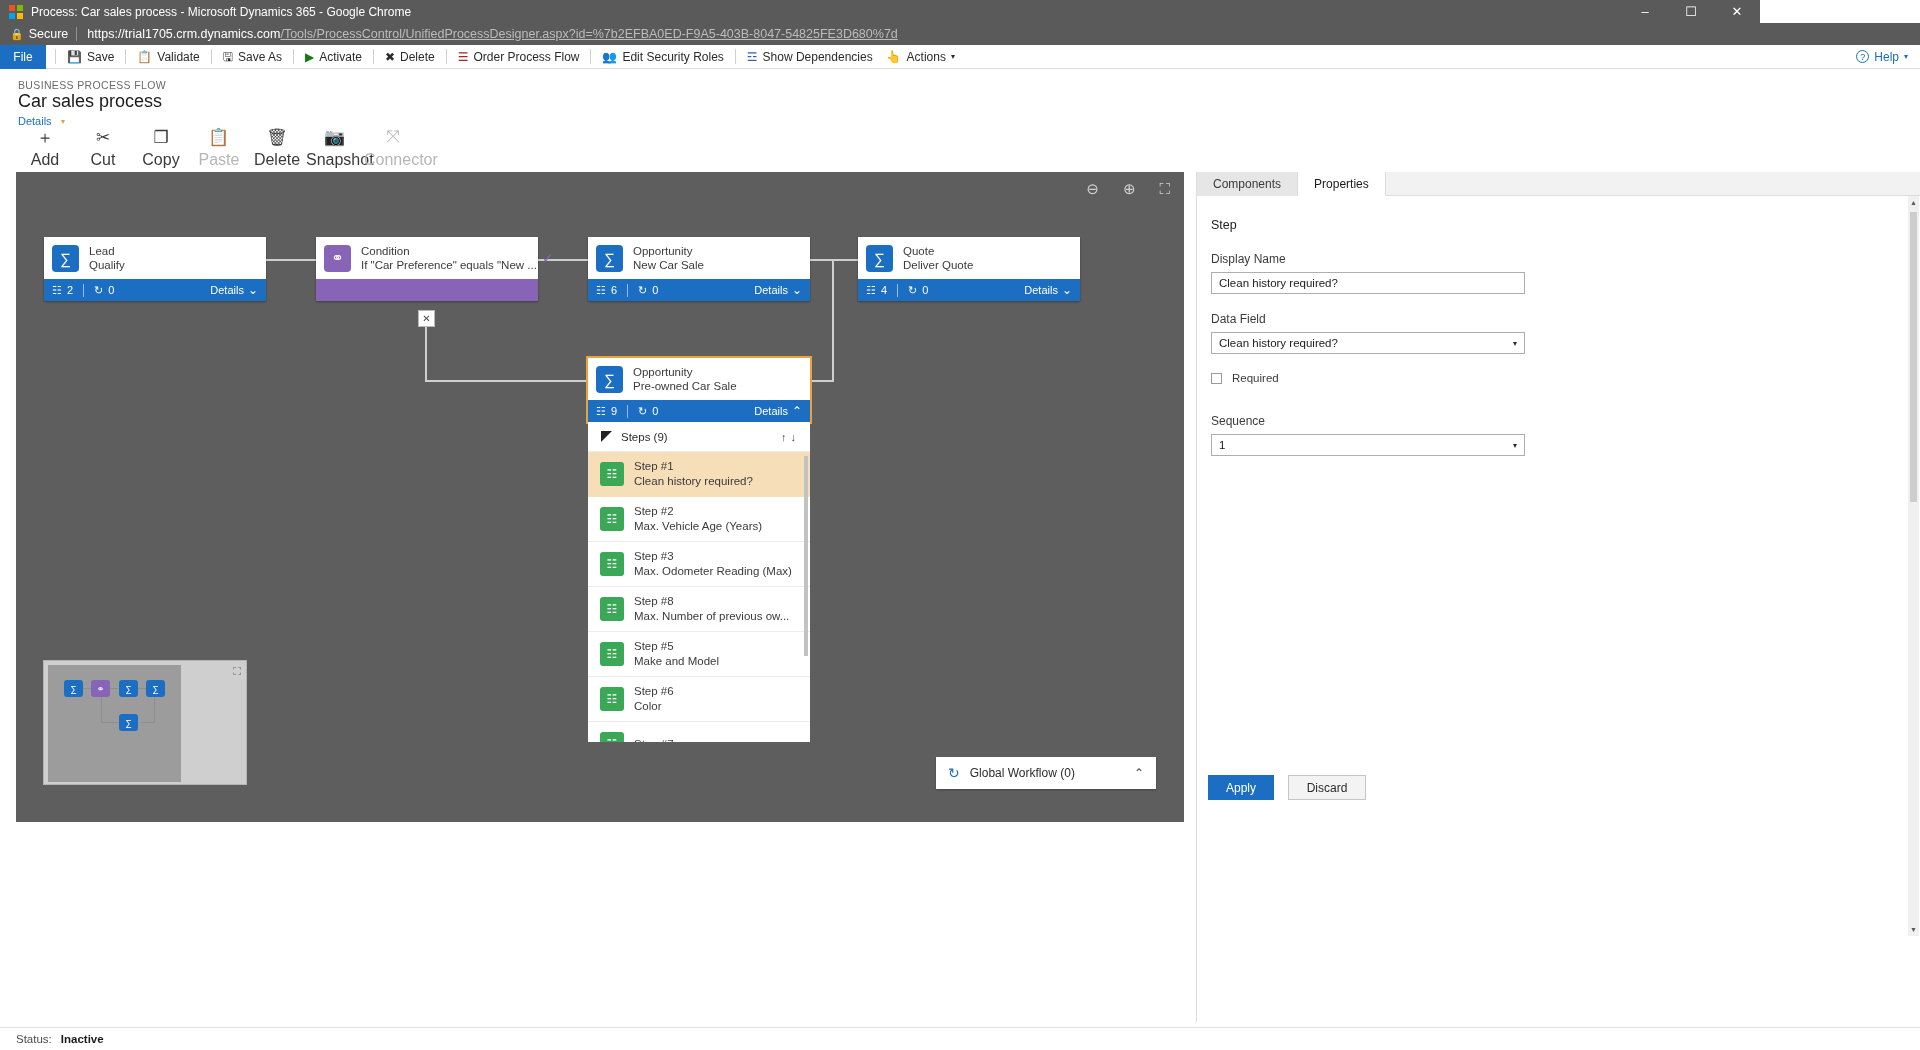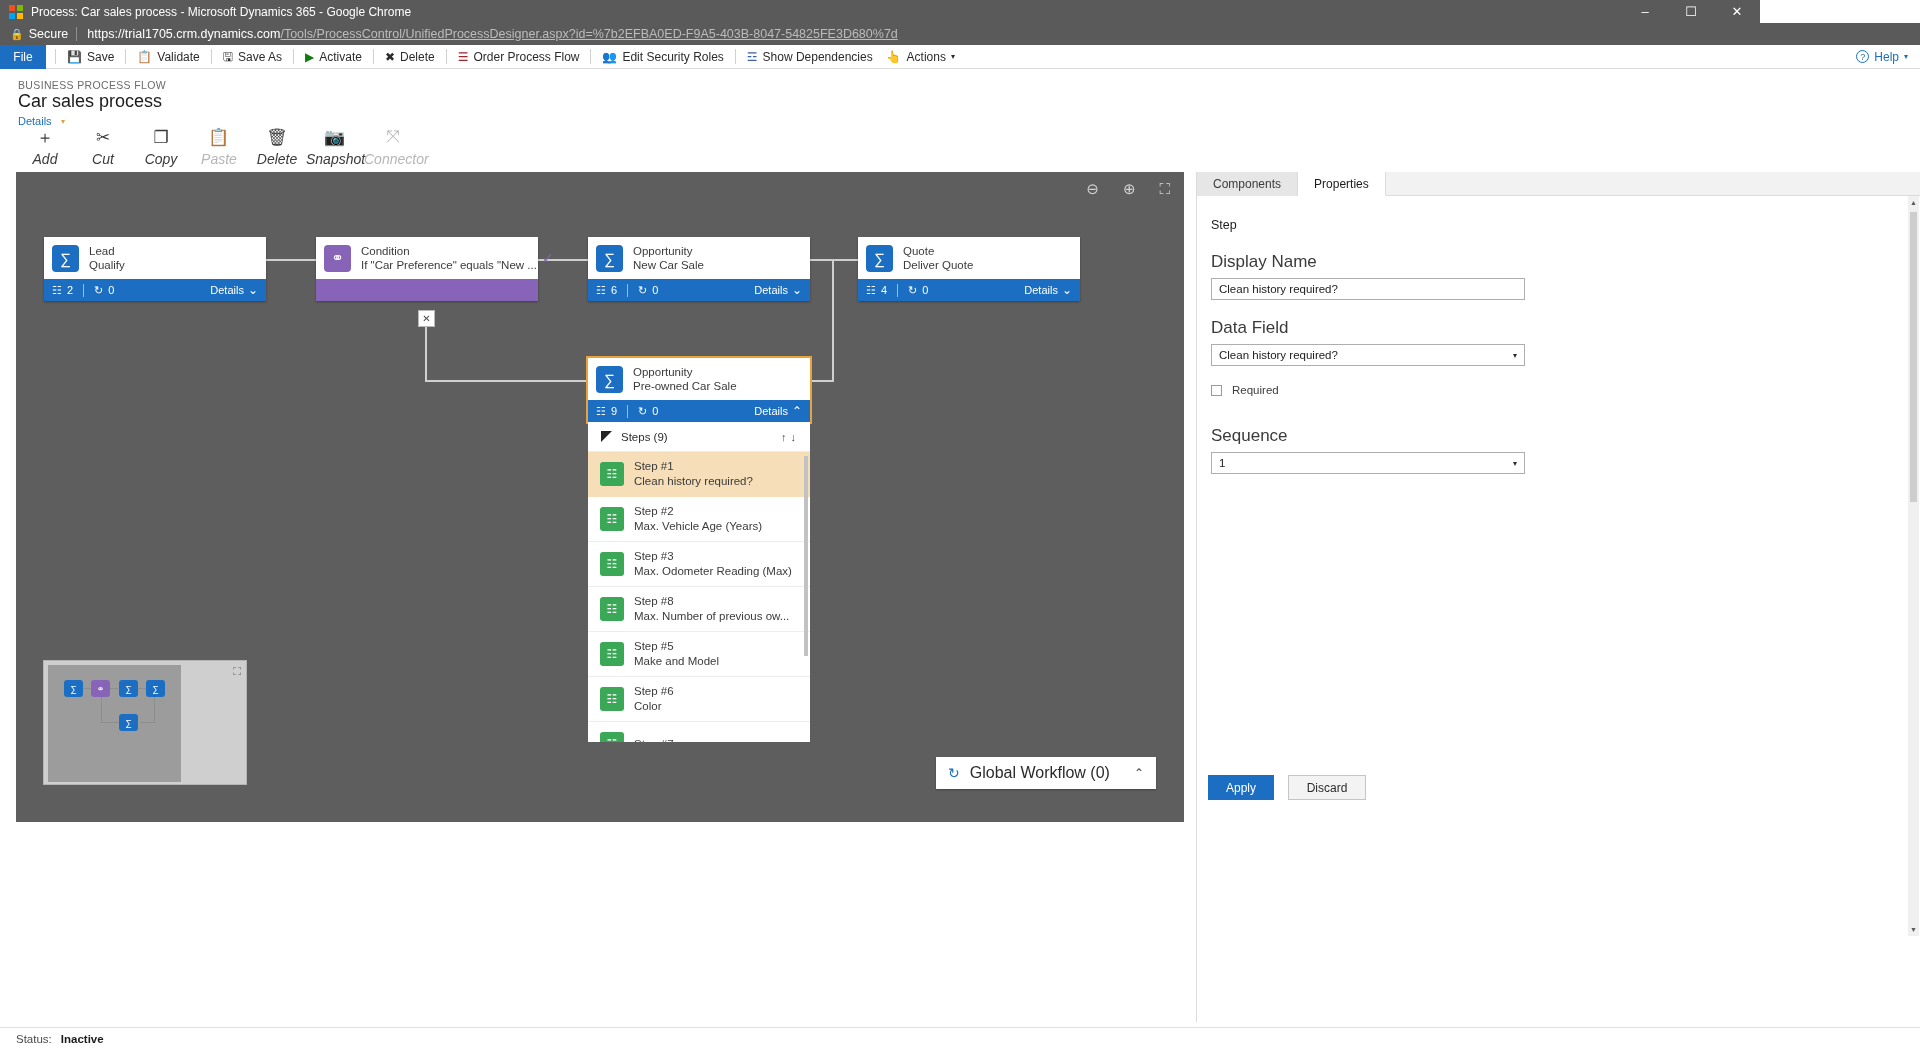--- a/index.html
+++ b/index.html
@@ -64,21 +64,21 @@
   .proc-title { position: absolute; left: 18px; top: 21px; font-size: 18px; color: #1b1b1b; font-weight: 400; }
   .details-link { position: absolute; left: 18px; top: 45px; font-size: 11px; color: #1b6ec2; }
   .details-caret { position: absolute; left: 61px; top: 47px; font-size: 8px; color: #d9a441; }
 
   
   .dtoolbar { position: absolute; top: 125px; left: 0; width: 1920px; height: 45px; background: #fff;
     display: flex; align-items: flex-start; padding-left: 16px; }
   .dtool { width: 58px; text-align: center; color: #3a3a3a; }
   .dtool.disabled { color: #b6b6b6; }
   .dtool .ic { height: 24px; display: flex; align-items: center; justify-content: center; font-size: 17px; }
-  .dtool .lb { font-size: 14px; margin-top: 2px; display: block; font-style: italic; }
+  .dtool .lb { font-size: 16px; margin-top: 2px; display: block; }
 
   
   .canvas { position: absolute; left: 16px; top: 172px; width: 1168px; height: 650px; background: #5e5e5e; }
   .canvas-tools { position: absolute; right: 14px; top: 8px; display: flex; gap: 24px; color: #d2d2d2; font-size: 15px; }
 
   .stage { position: absolute; background: #ffffff; width: 222px; box-shadow: 0 1px 2px rgba(0,0,0,.35); }
   .stage-body { height: 42px; display: flex; align-items: center; padding-left: 8px; }
   .stage-ico { width: 27px; height: 27px; border-radius: 4px; display: flex; align-items: center;
     justify-content: center; color: #fff; font-size: 15px; flex: 0 0 auto; }
   .stage-ico.blue { background: #1b6ec2; }
@@ -118,42 +118,42 @@
     font-size: 12px; display: flex; align-items: center; justify-content: center; flex: 0 0 auto; }
   .step-txt { margin-left: 10px; line-height: 1.3; }
   .step-n { font-size: 11.5px; color: #3b3b3b; }
   .step-d { font-size: 11.5px; color: #3b3b3b; white-space: nowrap; }
   .steps-sb { position: absolute; right: 2px; top: 4px; width: 4px; height: 200px; background: #c2c2c2; }
 
   
   .gw-bar { position: absolute; left: 920px; top: 585px; width: 220px; height: 32px; background: #fff;
     display: flex; align-items: center; padding: 0 12px; box-shadow: 0 1px 2px rgba(0,0,0,.3); }
   .gw-ico { color: #1b6ec2; font-size: 14px; }
-  .gw-label { font-size: 16px; color: #2b2b2b; margin-left: 10px; }
+  .gw-label { font-size: 12px; color: #2b2b2b; margin-left: 10px; }
   .gw-caret { margin-left: auto; font-size: 12px; color: #4a4a4a; }
 
   
   .minimap { position: absolute; left: 27px; top: 488px; width: 204px; height: 125px;
     background: #cfcfcf; border: 1px solid #b5b5b5; }
   .mm-view { position: absolute; left: 4px; top: 4px; width: 133px; height: 117px; background: #9c9c9c; }
   .mm-node { position: absolute; border-radius: 3px; display: flex; align-items: center;
     justify-content: center; color: #fff; font-size: 9px; }
   .mm-ico { position: absolute; right: 5px; top: 4px; color: #6d6d6d; font-size: 11px; }
   .mm-line { position: absolute; background: #8e8e8e; }
 
   
   .rpanel { position: absolute; left: 1196px; top: 172px; width: 724px; height: 850px; background: #ffffff;
     border-left: 1px solid #dcdcdc; }
   .rtabs { height: 24px; display: flex; border-bottom: 1px solid #dcdcdc; background: #f2f2f2; }
   .rtab { padding: 0 16px; height: 24px; display: flex; align-items: center; font-size: 12px;
     color: #3b3b3b; background: #e6e6e6; border-right: 1px solid #dcdcdc; }
   .rtab.active { background: #ffffff; color: #1b1b1b; border-bottom: 1px solid #fff; text-align: right; }
   .rbody { position: relative; padding: 22px 0 0 14px; }
   .r-section { font-size: 12.5px; color: #1b1b1b; margin-bottom: 20px; }
-  .r-label { font-size: 17px; color: #3b3b3b; margin-bottom: 6px; }
+  .r-label { font-size: 12px; color: #3b3b3b; margin-bottom: 6px; }
   .r-input { width: 314px; height: 22px; border: 1px solid #aeaeae; font-size: 11.5px; color: #1b1b1b;
     padding: 0 7px; background: #fff; }
   .r-select { width: 314px; height: 22px; border: 1px solid #aeaeae; font-size: 11.5px; color: #1b1b1b;
     padding: 0 7px; background: #fff; display: flex; align-items: center; position: relative; }
   .r-select .arw { position: absolute; right: 7px; font-size: 8px; color: #2b2b2b; }
   .r-field { margin-bottom: 18px; }
   .r-check { display: flex; align-items: center; gap: 10px; margin-bottom: 30px; }
   .r-box { width: 11px; height: 11px; border: 1px solid #9a9a9a; background: #fff; }
   .r-check span { font-size: 11.5px; color: #3b3b3b; }
   .r-scroll { position: absolute; right: 1px; top: 24px; width: 11px; height: 740px; background: #f0f0f0; }

